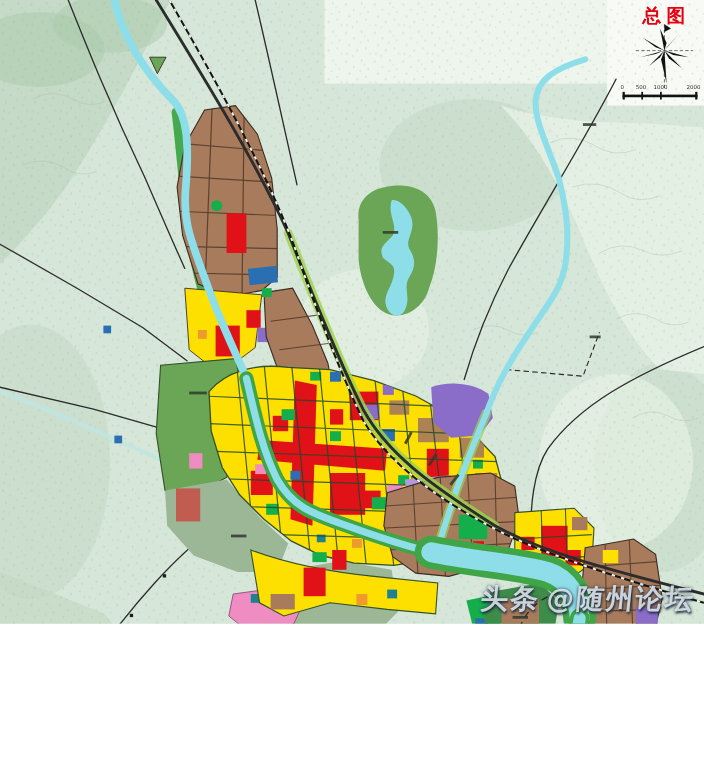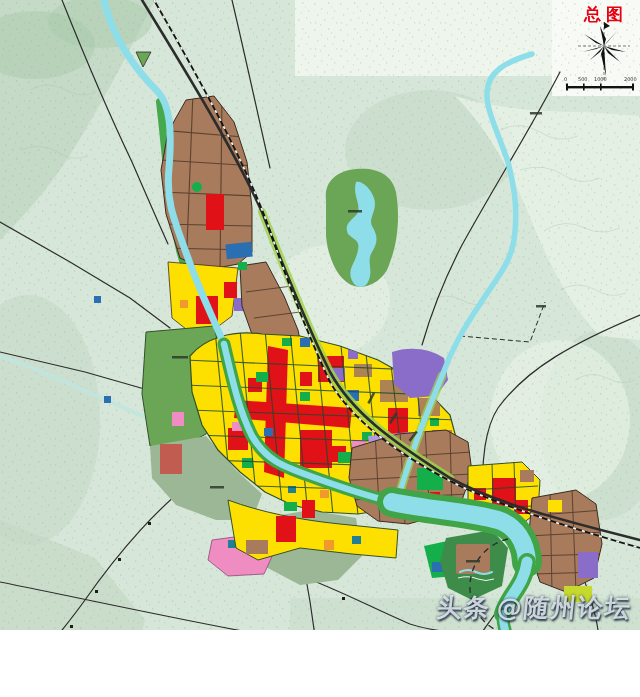--- a/index.html
+++ b/index.html
@@ -1,16 +1,16 @@
 <!DOCTYPE html>
 <html style="--base: #d6e6d8; --hill: #c1d7c3; --hillDark: #a9c9ab; --pale: #e9f3e8; --notch: #edf5ec; --corner: #f7faf5; --water: #8edee9; --waterFaint: #bfe5e0; --bankGreen: #3fa546; --bankLight: #9fd44d; --parkMid: #6ba556; --parkDark: #3e8c49; --parkBright: #14ae4b; --greyGreen: #9cb795; --brown: #a87b5c; --yellow: #fee000; --red: #e01217; --purple: #8a6cc9; --lavender: #b19ae0; --pink: #ef8cc2; --blue: #2b6fb3; --teal: #1f7f93; --orange: #f0992d; --chartreuse: #c6d92f; --road: #2c2c2c; --gridRoad: #1e4a2c; --rail: #141414; --contour: #aec6ad; --boundary: #2a2a2a; --titleRed: #e60012;"><head>
 <meta charset="utf-8">
 <style>
   html,body{margin:0;padding:0;background:#fff;}
-  .stage{position:relative;width:640px;height:630px;overflow:hidden;
+  .stage{position:relative;width:640px;height:567px;overflow:hidden;
          font-family:"Liberation Sans",sans-serif;background:var(--base);}
   .stage svg{position:absolute;left:0;top:0;}
   .map-title{position:absolute;top:3px;left:584px;font-size:17px;font-weight:bold;
              letter-spacing:5px;color:var(--titleRed);
              font-family:"DejaVu Sans",sans-serif;}
   .watermark{position:absolute;right:8px;bottom:6px;font-size:25px;font-weight:bold;
              letter-spacing:2px;transform:skewX(-6deg);
              color:rgba(238,243,248,0.82);
              text-shadow:0 0 3px rgba(35,55,75,.95),1px 2px 2px rgba(25,40,55,.85);
              font-family:"DejaVu Sans",sans-serif;white-space:nowrap;}

